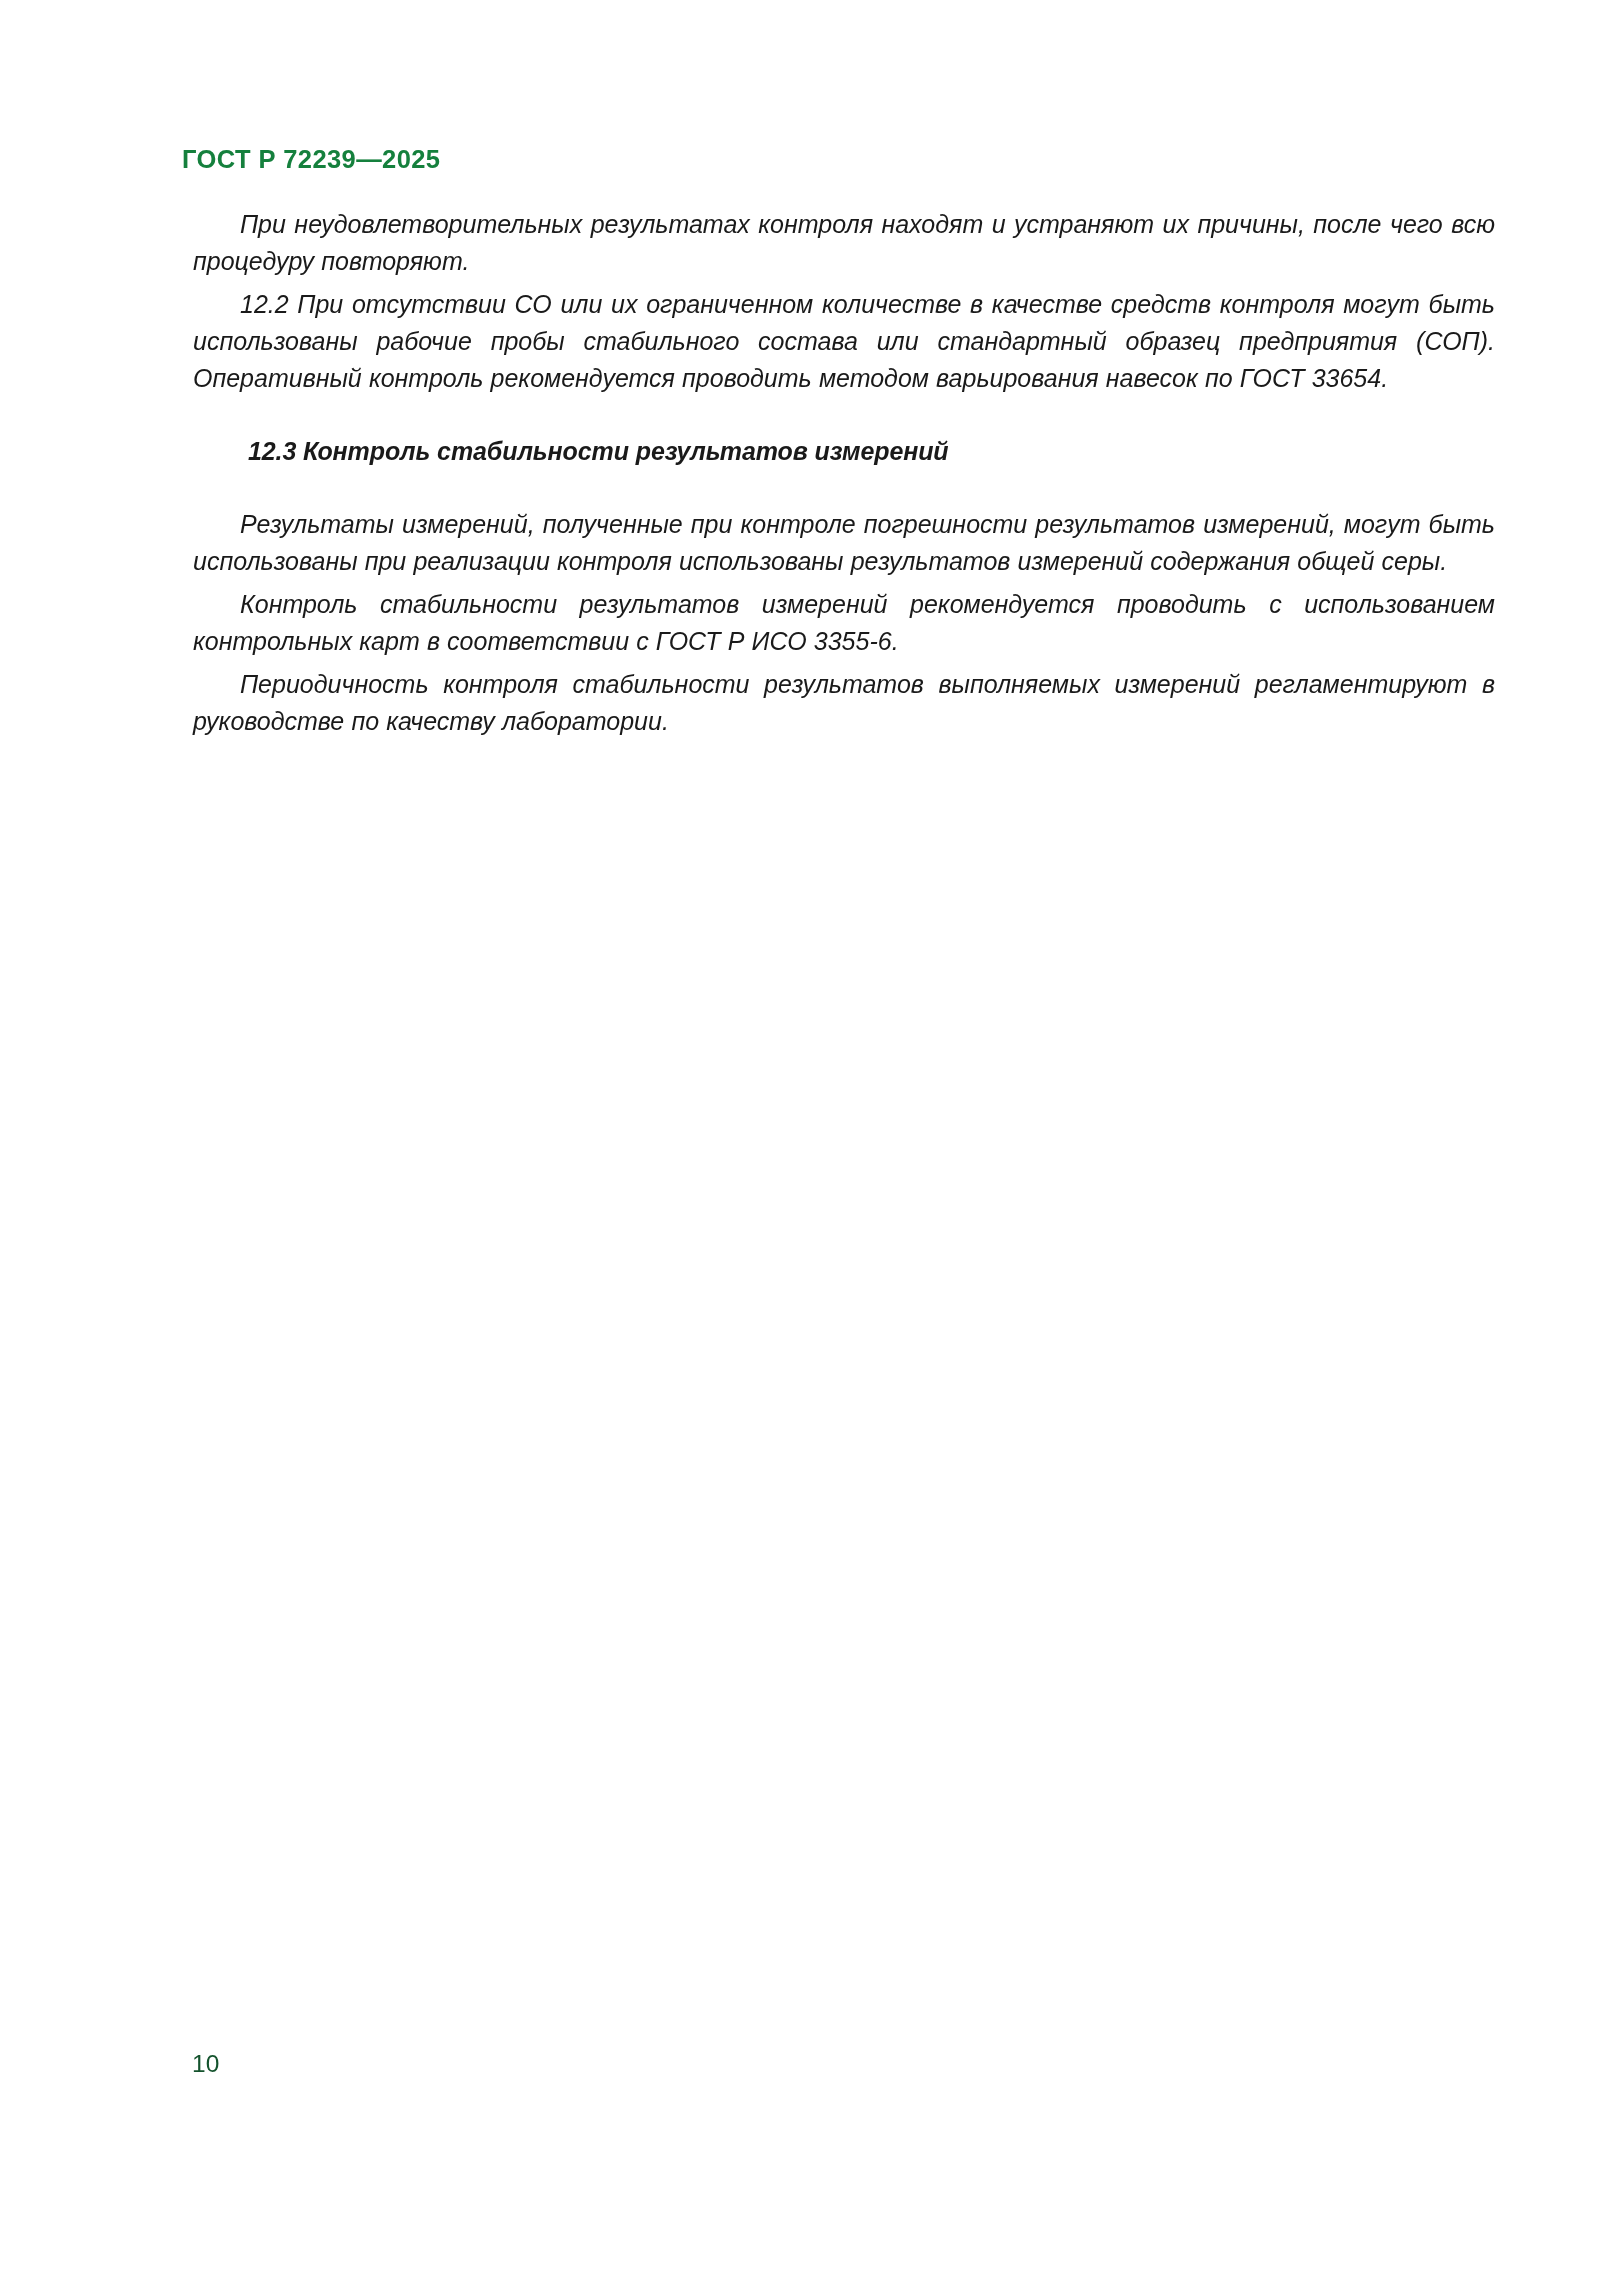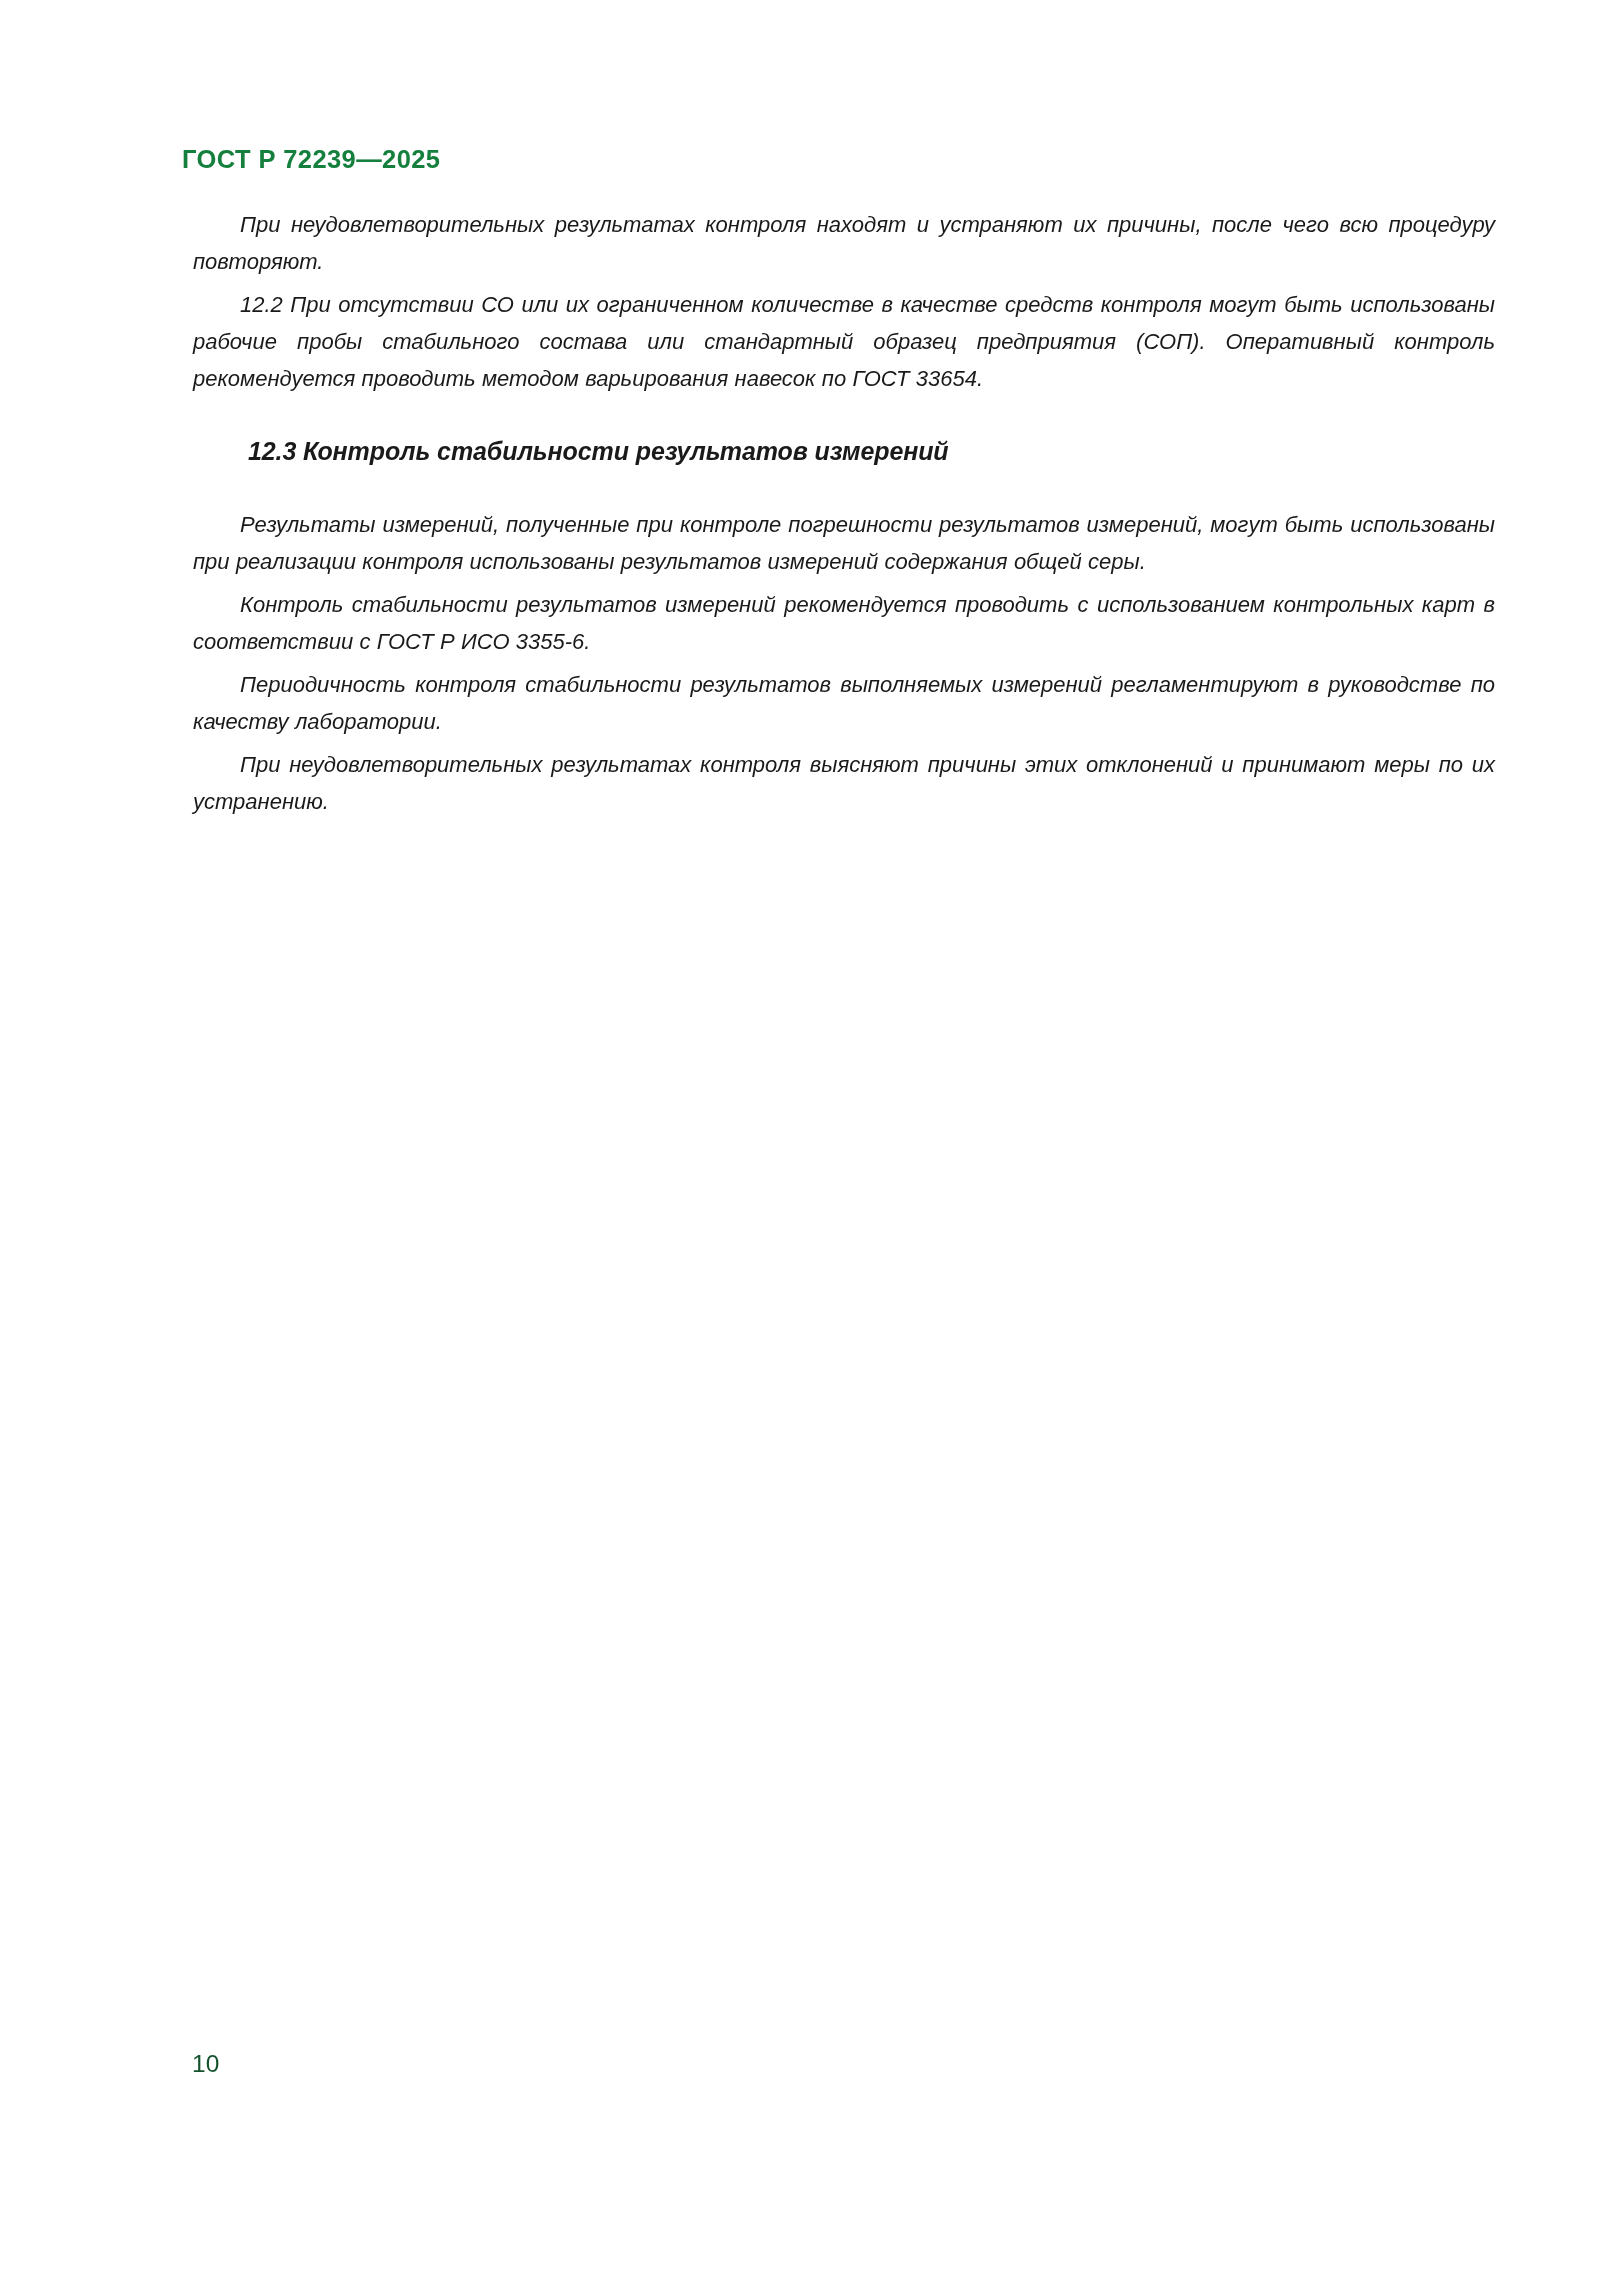--- a/index.html
+++ b/index.html
@@ -35,21 +35,21 @@
 
   
   .text-column {
     position: absolute;
     left: 193px;
     top: 206px;
     width: 1302px;
   }
 
   .para {
-    font-size: 22px;
+    font-size: 25px;
     line-height: 37px;
     font-style: italic;
     text-align: justify;
     text-justify: inter-word;
     margin: 0;
     hyphens: manual;
     word-spacing: 0.2px;
   }
 
   .para + .para {
@@ -102,20 +102,19 @@
     <p class="section-heading">12.3 Контроль стабильности результатов измерений</p>
 
     <div class="gap-after-heading"></div>
 
     <p class="para indent">Результаты измерений, полученные при контроле погрешности результатов измерений, могут быть использованы при реализации контроля использованы результатов измерений содержания общей серы.</p>
 
     <p class="para indent">Контроль стабильности результатов измерений рекомендуется проводить с использованием контрольных карт в соответствии с ГОСТ Р ИСО 3355-6.</p>
 
     <p class="para indent">Периодичность контроля стабильности результатов выполняемых измерений регламентируют в руководстве по качеству лаборатории.</p>
 
-    <p class="para indent">При неудовлетворительных результатах контроля выясняют причины этих отклонений и принимают меры по их устранению.</p>
 
   </div>
 
   <div class="folio">10</div>
 
 </div>
 
 
 </body></html>

